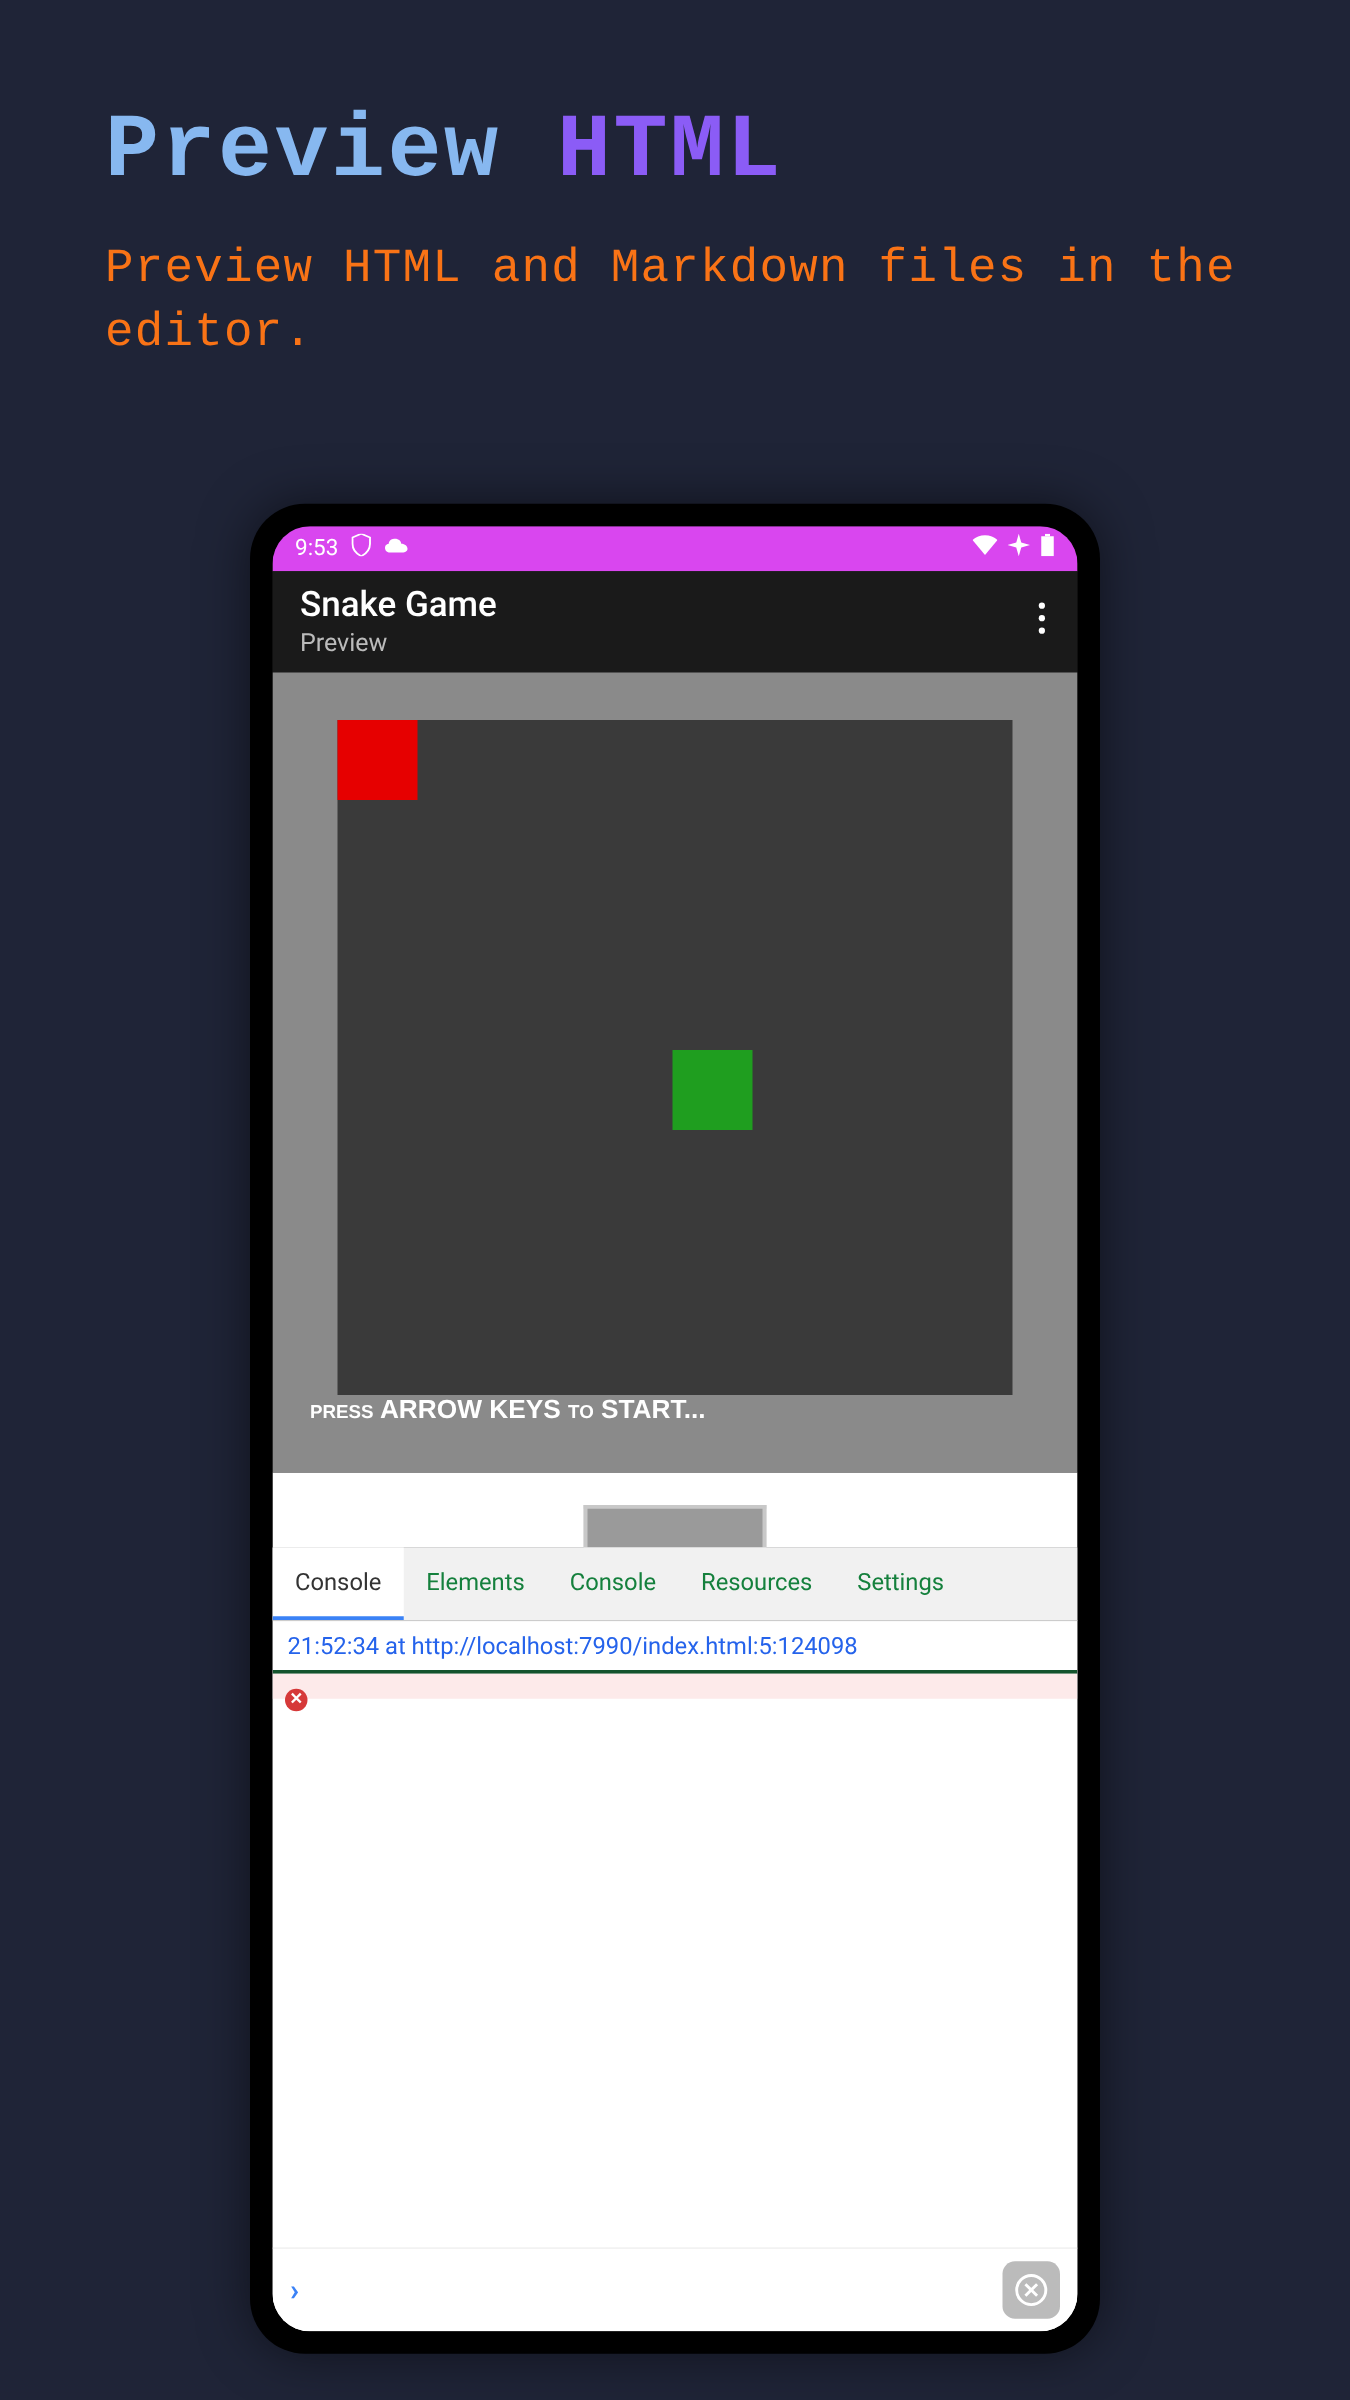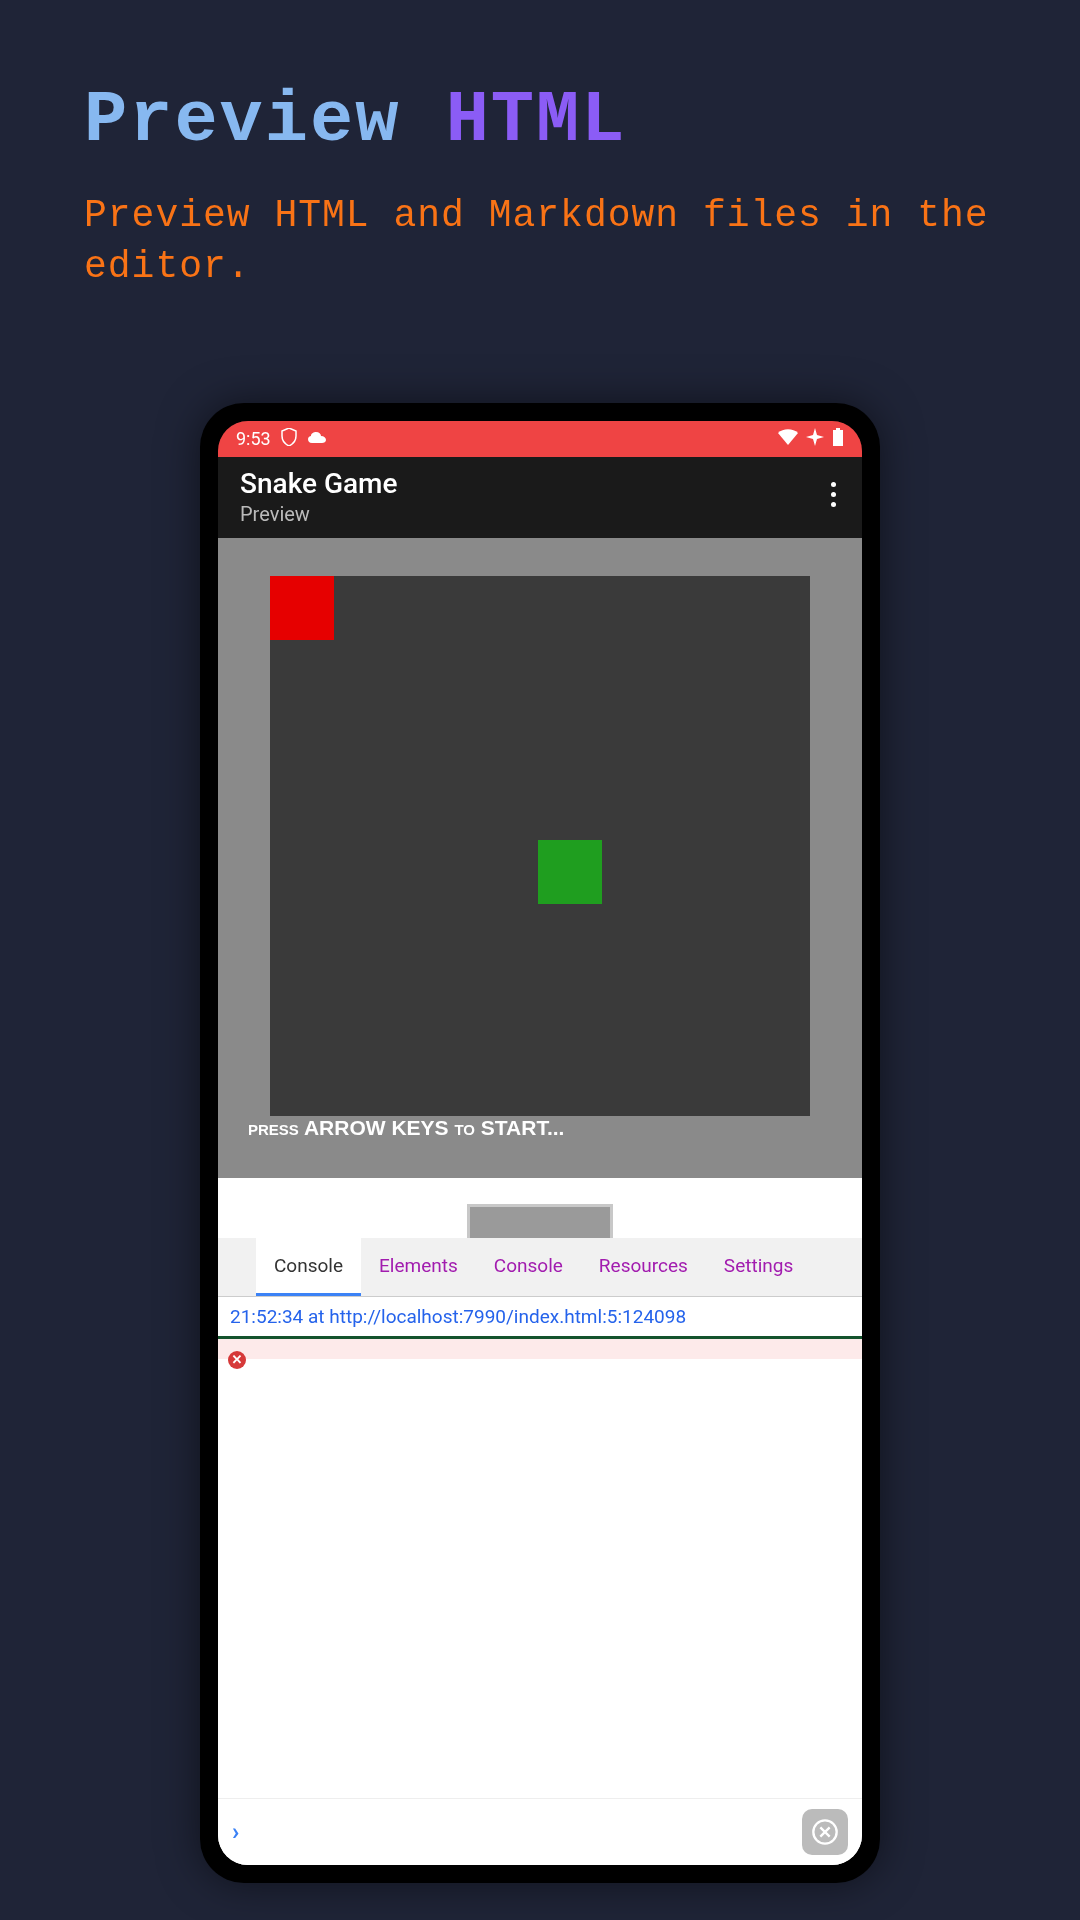--- a/index.html
+++ b/index.html
@@ -42,21 +42,21 @@
   height: 100%;
   background: #1a1a1a;
   border-radius: 30px;
   overflow: hidden;
   display: flex;
   flex-direction: column;
   font-family: -apple-system, 'Segoe UI', Roboto, sans-serif;
 }
 .status-bar {
   height: 36px;
-  background: #ef4444;
+  background: #d946ef;
   color: #fff;
   display: flex;
   align-items: center;
   justify-content: space-between;
   padding: 0 18px;
   font-size: 18px;
 }
 .status-left { display: flex; align-items: center; gap: 10px; }
 .status-right { display: flex; align-items: center; gap: 8px; }
 .app-header {
@@ -145,26 +145,25 @@
 .devtools {
   background: #f1f1f1;
   flex: 1;
   display: flex;
   flex-direction: column;
 }
 .tabs {
   display: flex;
   border-bottom: 1px solid #ccc;
   background: #f1f1f1;
-  padding-left: 38px;
 }
 .tab {
   padding: 16px 18px;
   font-size: 19px;
-  color: #a21caf;
+  color: #15803d;
   cursor: pointer;
 }
 .tab.active {
   background: #fff;
   border-bottom: 3px solid #3b82f6;
   color: #333;
 }
 .filter-bar {
   display: flex;
   align-items: center;

